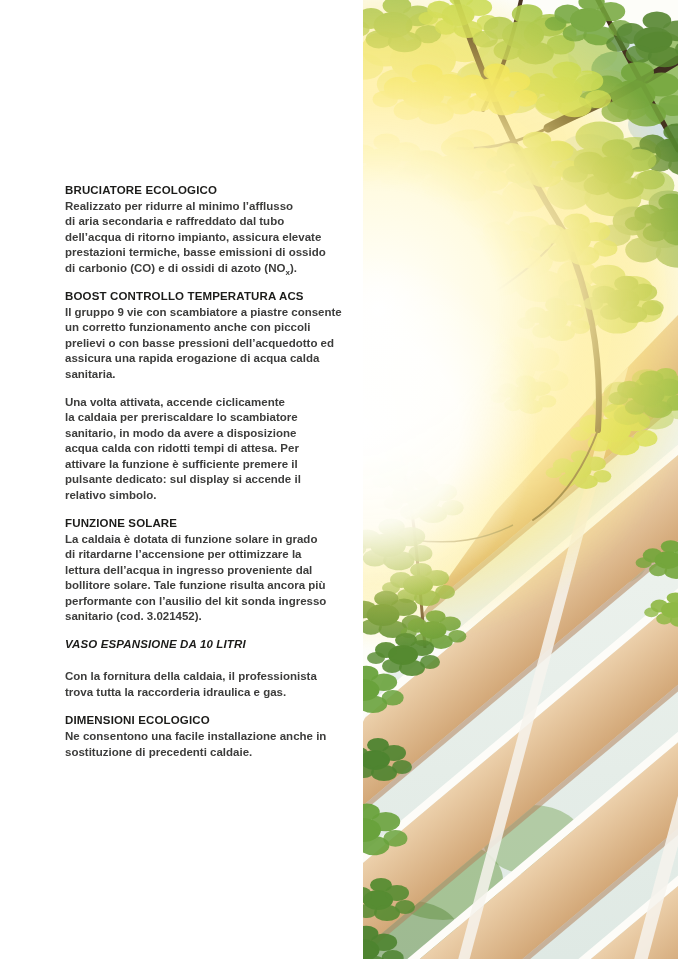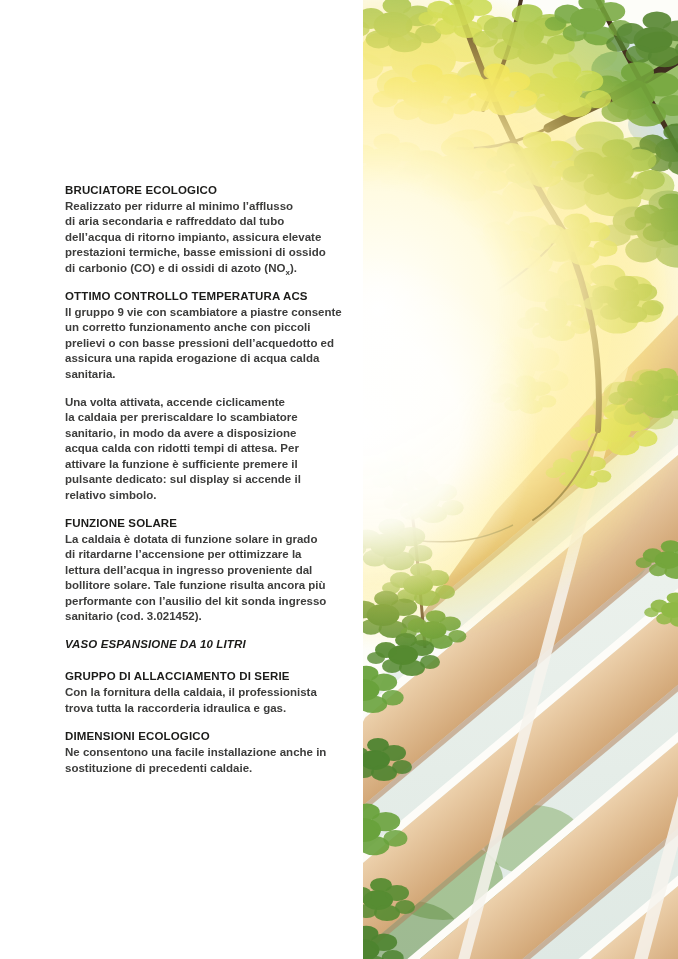--- a/index.html
+++ b/index.html
@@ -50,21 +50,21 @@
     <div class="section">
       <h3>BRUCIATORE ECOLOGICO</h3>
       <p><span>Realizzato per ridurre al minimo l’afflusso
 di aria secondaria e raffreddato dal tubo
 dell’acqua di ritorno impianto, assicura elevate
 prestazioni termiche, basse emissioni di ossido
 di carbonio (CO) e di ossidi di azoto (NO</span><sub>x</sub><span>).</span></p>
     </div>
 
     <div class="section">
-      <h3>OTTIMO CONTROLLO TEMPERATURA ACS</h3>
+      <h3>BOOST CONTROLLO TEMPERATURA ACS</h3>
       <p>Il gruppo 9 vie con scambiatore a piastre consente
 un corretto funzionamento anche con piccoli
 prelievi o con basse pressioni dell’acquedotto ed
 assicura una rapida erogazione di acqua calda
 sanitaria.</p>
     </div>
 
     <div class="section">
       <p>Una volta attivata, accende ciclicamente
 la caldaia per preriscaldare lo scambiatore
@@ -83,21 +83,20 @@
 bollitore solare. Tale funzione risulta ancora più
 performante con l’ausilio del kit sonda ingresso
 sanitario (cod. 3.021452).</p>
     </div>
 
     <div class="section">
       <h3 class="standalone">VASO ESPANSIONE DA 10 LITRI</h3>
     </div>
 
     <div class="section">
-      <h3>GRUPPO DI ALLACCIAMENTO DI SERIE</h3>
       <p>Con la fornitura della caldaia, il professionista
 trova tutta la raccorderia idraulica e gas.</p>
     </div>
 
     <div class="section">
       <h3>DIMENSIONI ECOLOGICO</h3>
       <p>Ne consentono una facile installazione anche in
 sostituzione di precedenti caldaie.</p>
     </div>
 

